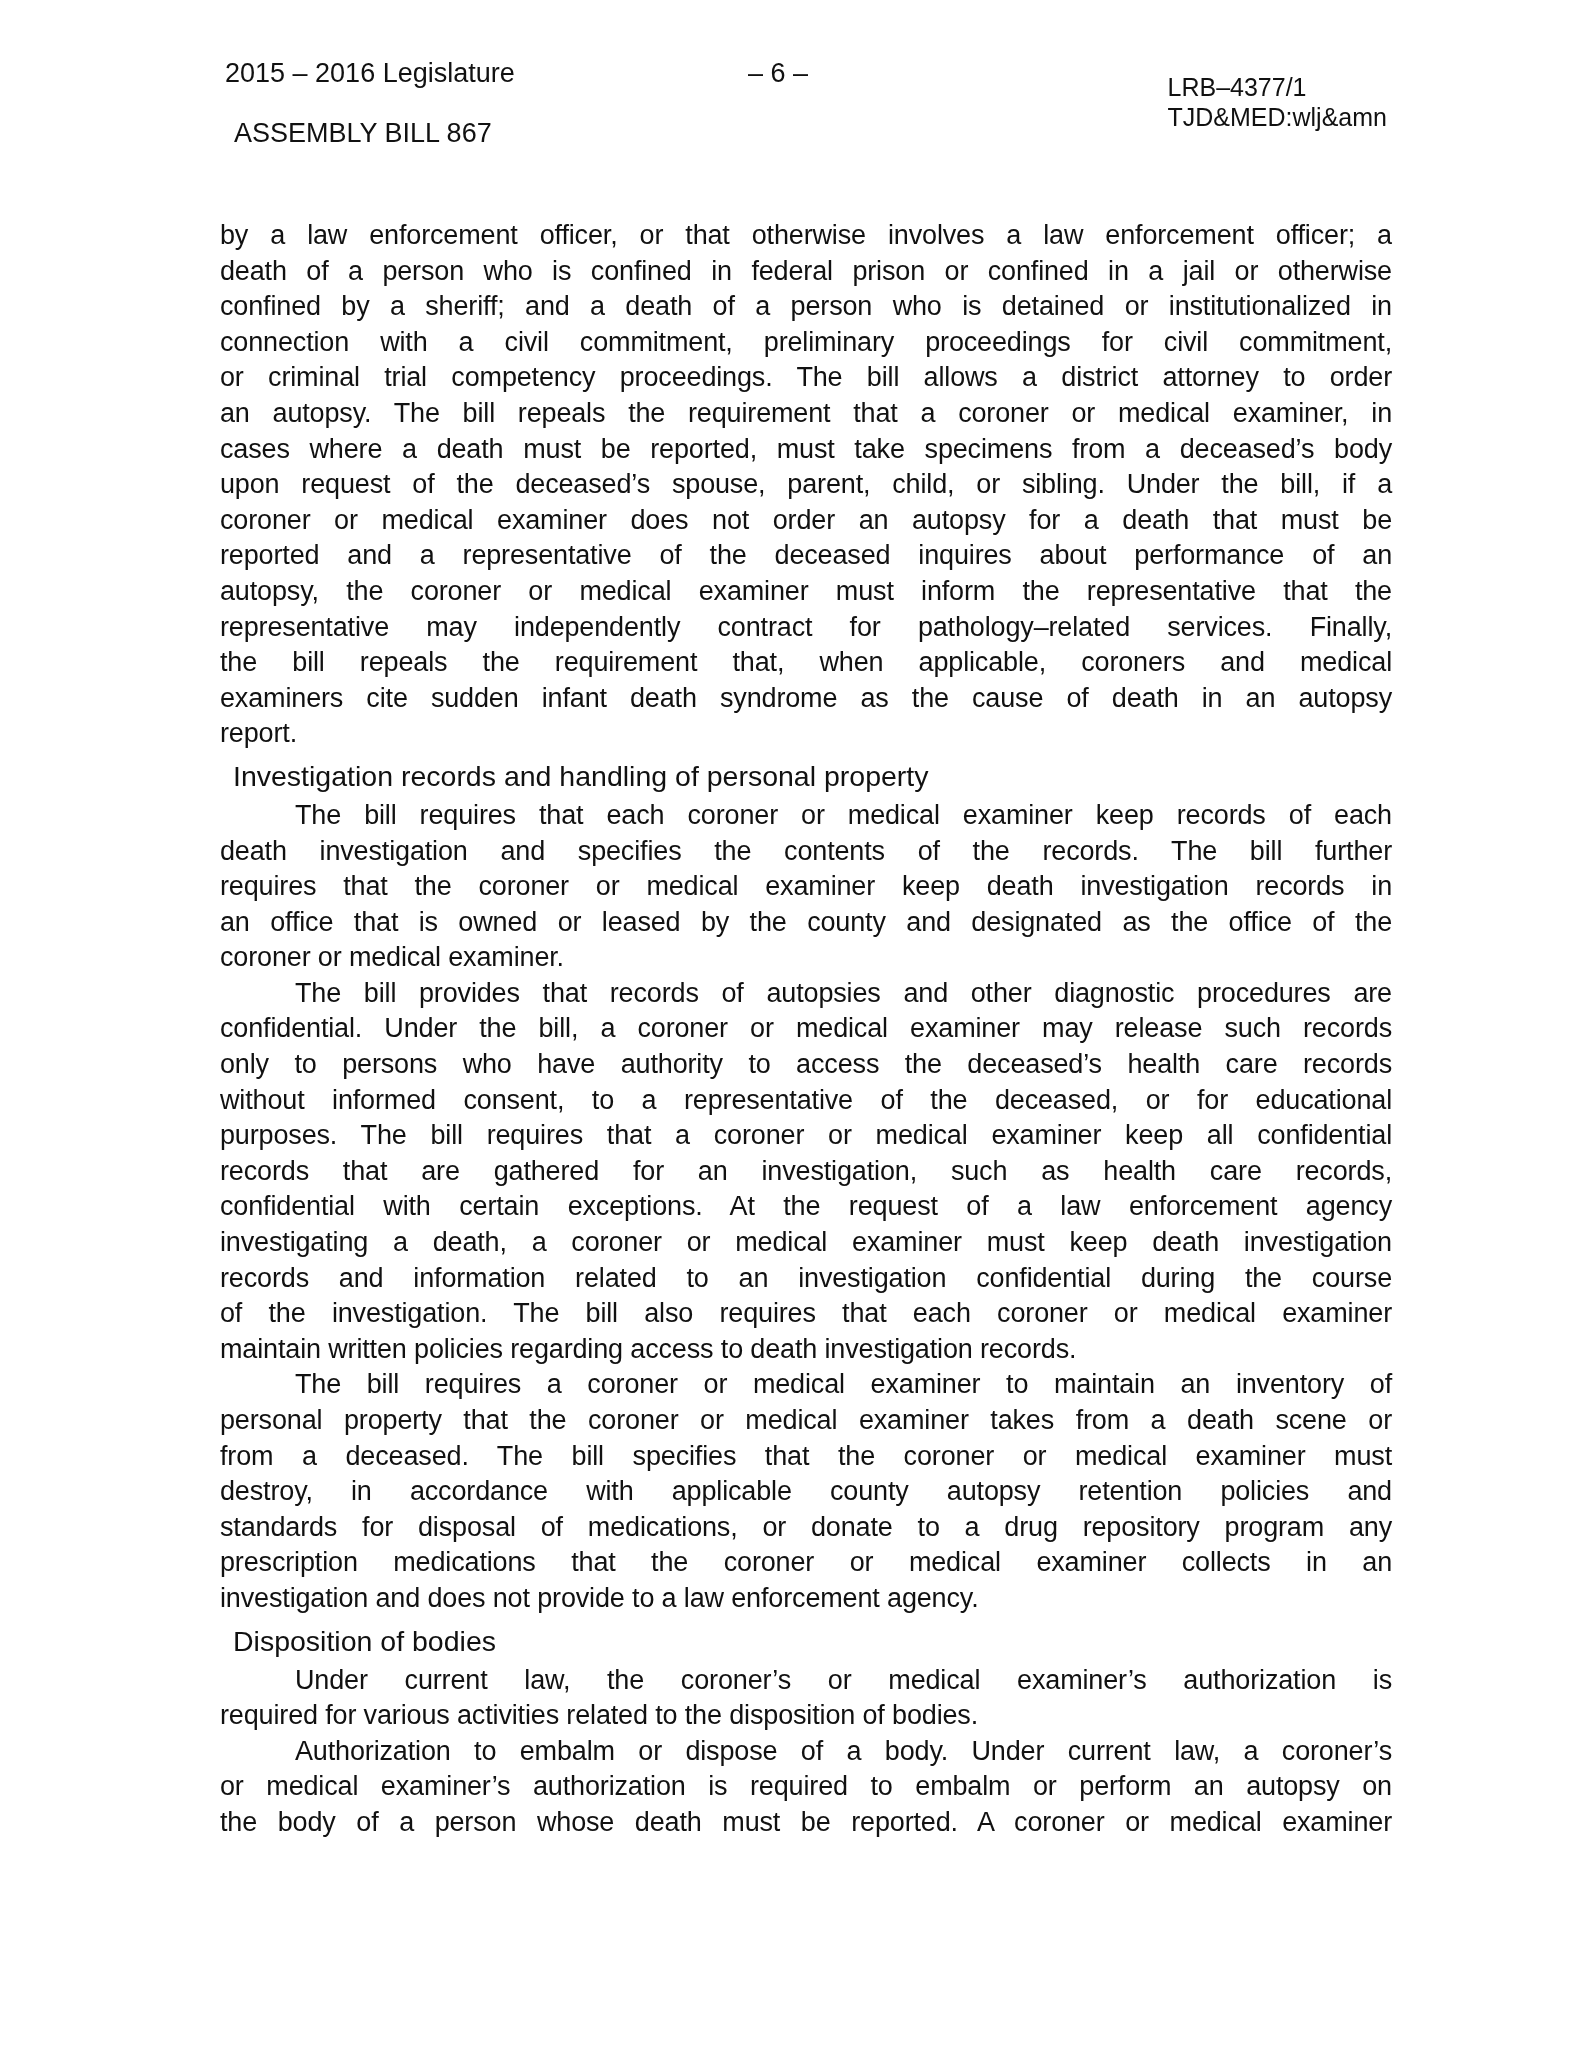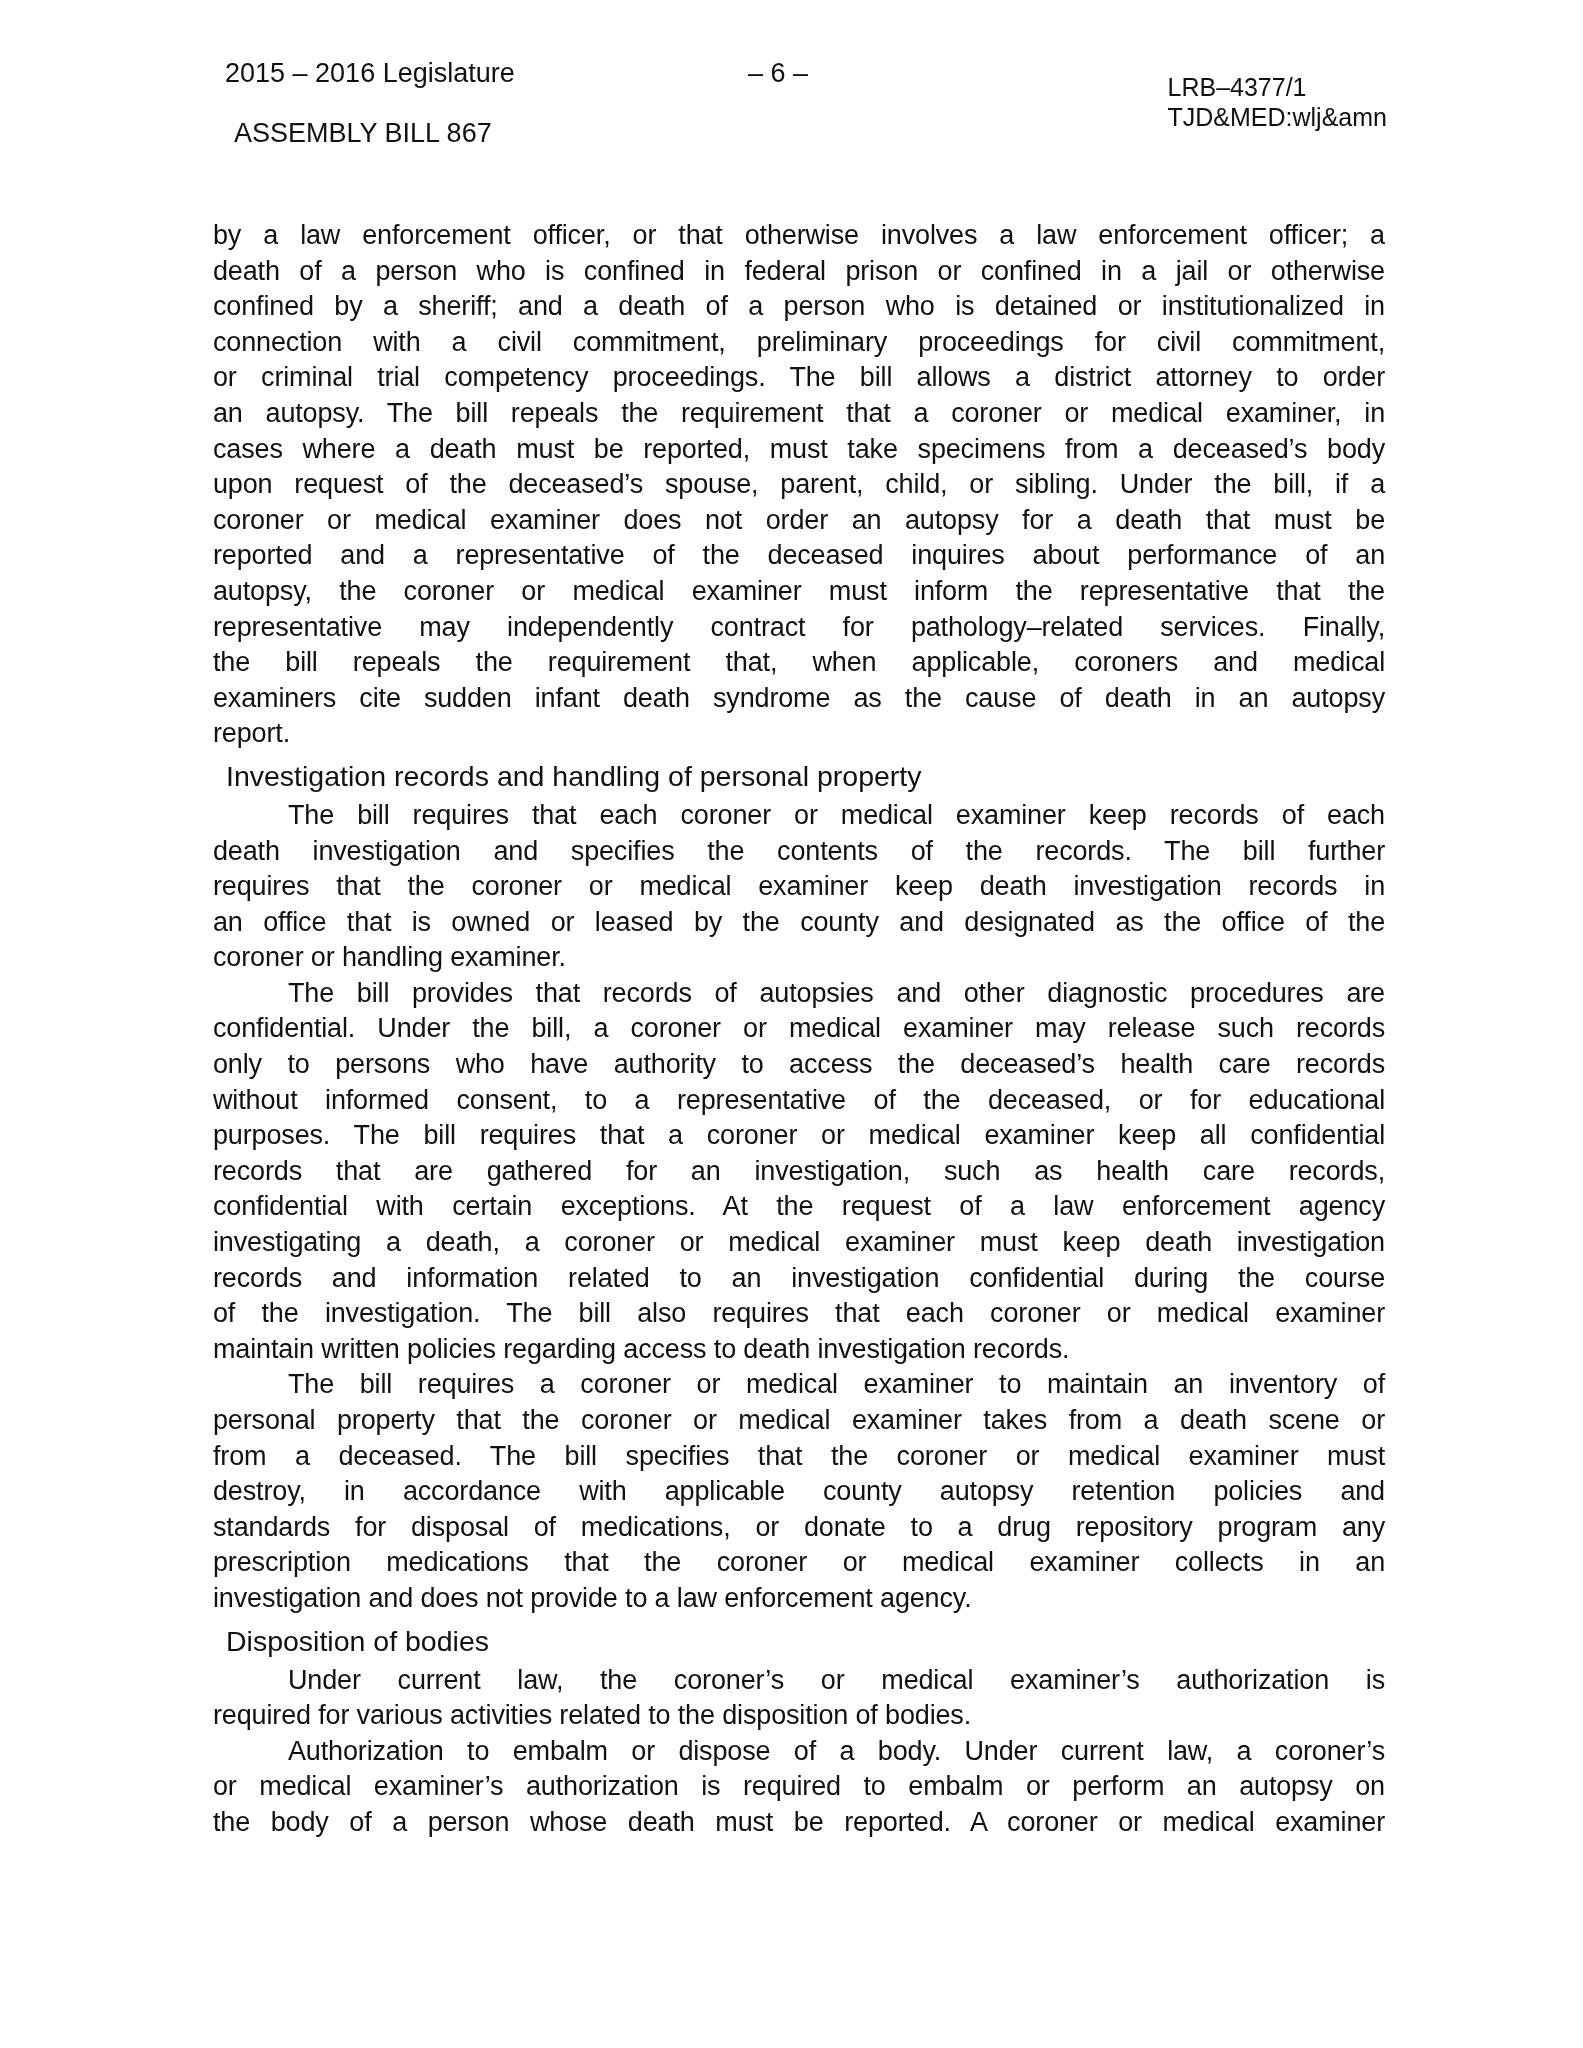--- a/index.html
+++ b/index.html
@@ -3,21 +3,21 @@
 <meta charset="utf-8">
 <style>
   html, body { margin: 0; padding: 0; background: #ffffff; }
   body { width: 1583px; height: 2048px; position: relative; overflow: hidden;
          font-family: "Liberation Sans", sans-serif; color: #111111; }
   .hdr { position: absolute; font-size: 27px; line-height: 30px; white-space: nowrap; margin-left: 16px; }
   #hdr-left { left: 209px; top: 58px; }
   #hdr-center { left: 732px; top: 58px; }
   #hdr-right { right: 196px; top: 72px; font-size: 25px; line-height: 30px; }
   #hdr-bill { left: 218px; top: 118px; font-size: 27px; }
-  #body { position: absolute; left: 213px; top: 218px; width: 1172px; }
+  #body { position: absolute; left: 220px; top: 218px; width: 1172px; }
   .line { font-size: 27px; line-height: 35.6px; height: 35.6px; white-space: nowrap;
           text-align: justify; text-align-last: justify; letter-spacing: -0.15px; }
   .line.last { text-align-last: left; }
   .line.indent { padding-left: 75px; }
   .heading { font-size: 28.5px; line-height: 44px; height: 44px; white-space: nowrap; padding-top: 2px; margin-left: 13px; }
 </style>
 </head>
 <body>
 
 <div class="hdr" id="hdr-left">2015 – 2016  Legislature</div>
@@ -45,21 +45,21 @@
       <div class="line">the bill repeals the requirement that, when applicable, coroners and medical</div>
       <div class="line">examiners cite sudden infant death syndrome as the cause of death in an autopsy</div>
       <div class="line last">report.</div>
     </div>
     <div class="heading">Investigation records and handling of personal property</div>
     <div>
       <div class="line indent">The bill requires that each coroner or medical examiner keep records of each</div>
       <div class="line">death investigation and specifies the contents of the records.  The bill further</div>
       <div class="line">requires that the coroner or medical examiner keep death investigation records in</div>
       <div class="line">an office that is owned or leased by the county and designated as the office of the</div>
-      <div class="line last">coroner or handling examiner.</div>
+      <div class="line last">coroner or medical examiner.</div>
     </div>
     <div>
       <div class="line indent">The bill provides that records of autopsies and other diagnostic procedures are</div>
       <div class="line">confidential.  Under the bill, a coroner or medical examiner may release such records</div>
       <div class="line">only to persons who have authority to access the deceased’s health care records</div>
       <div class="line">without informed consent, to a representative of the deceased, or for educational</div>
       <div class="line">purposes.  The bill requires that a coroner or medical examiner keep all confidential</div>
       <div class="line">records that are gathered for an investigation, such as health care records,</div>
       <div class="line">confidential with certain exceptions.  At the request of a law enforcement agency</div>
       <div class="line">investigating a death, a coroner or medical examiner must keep death investigation</div>

